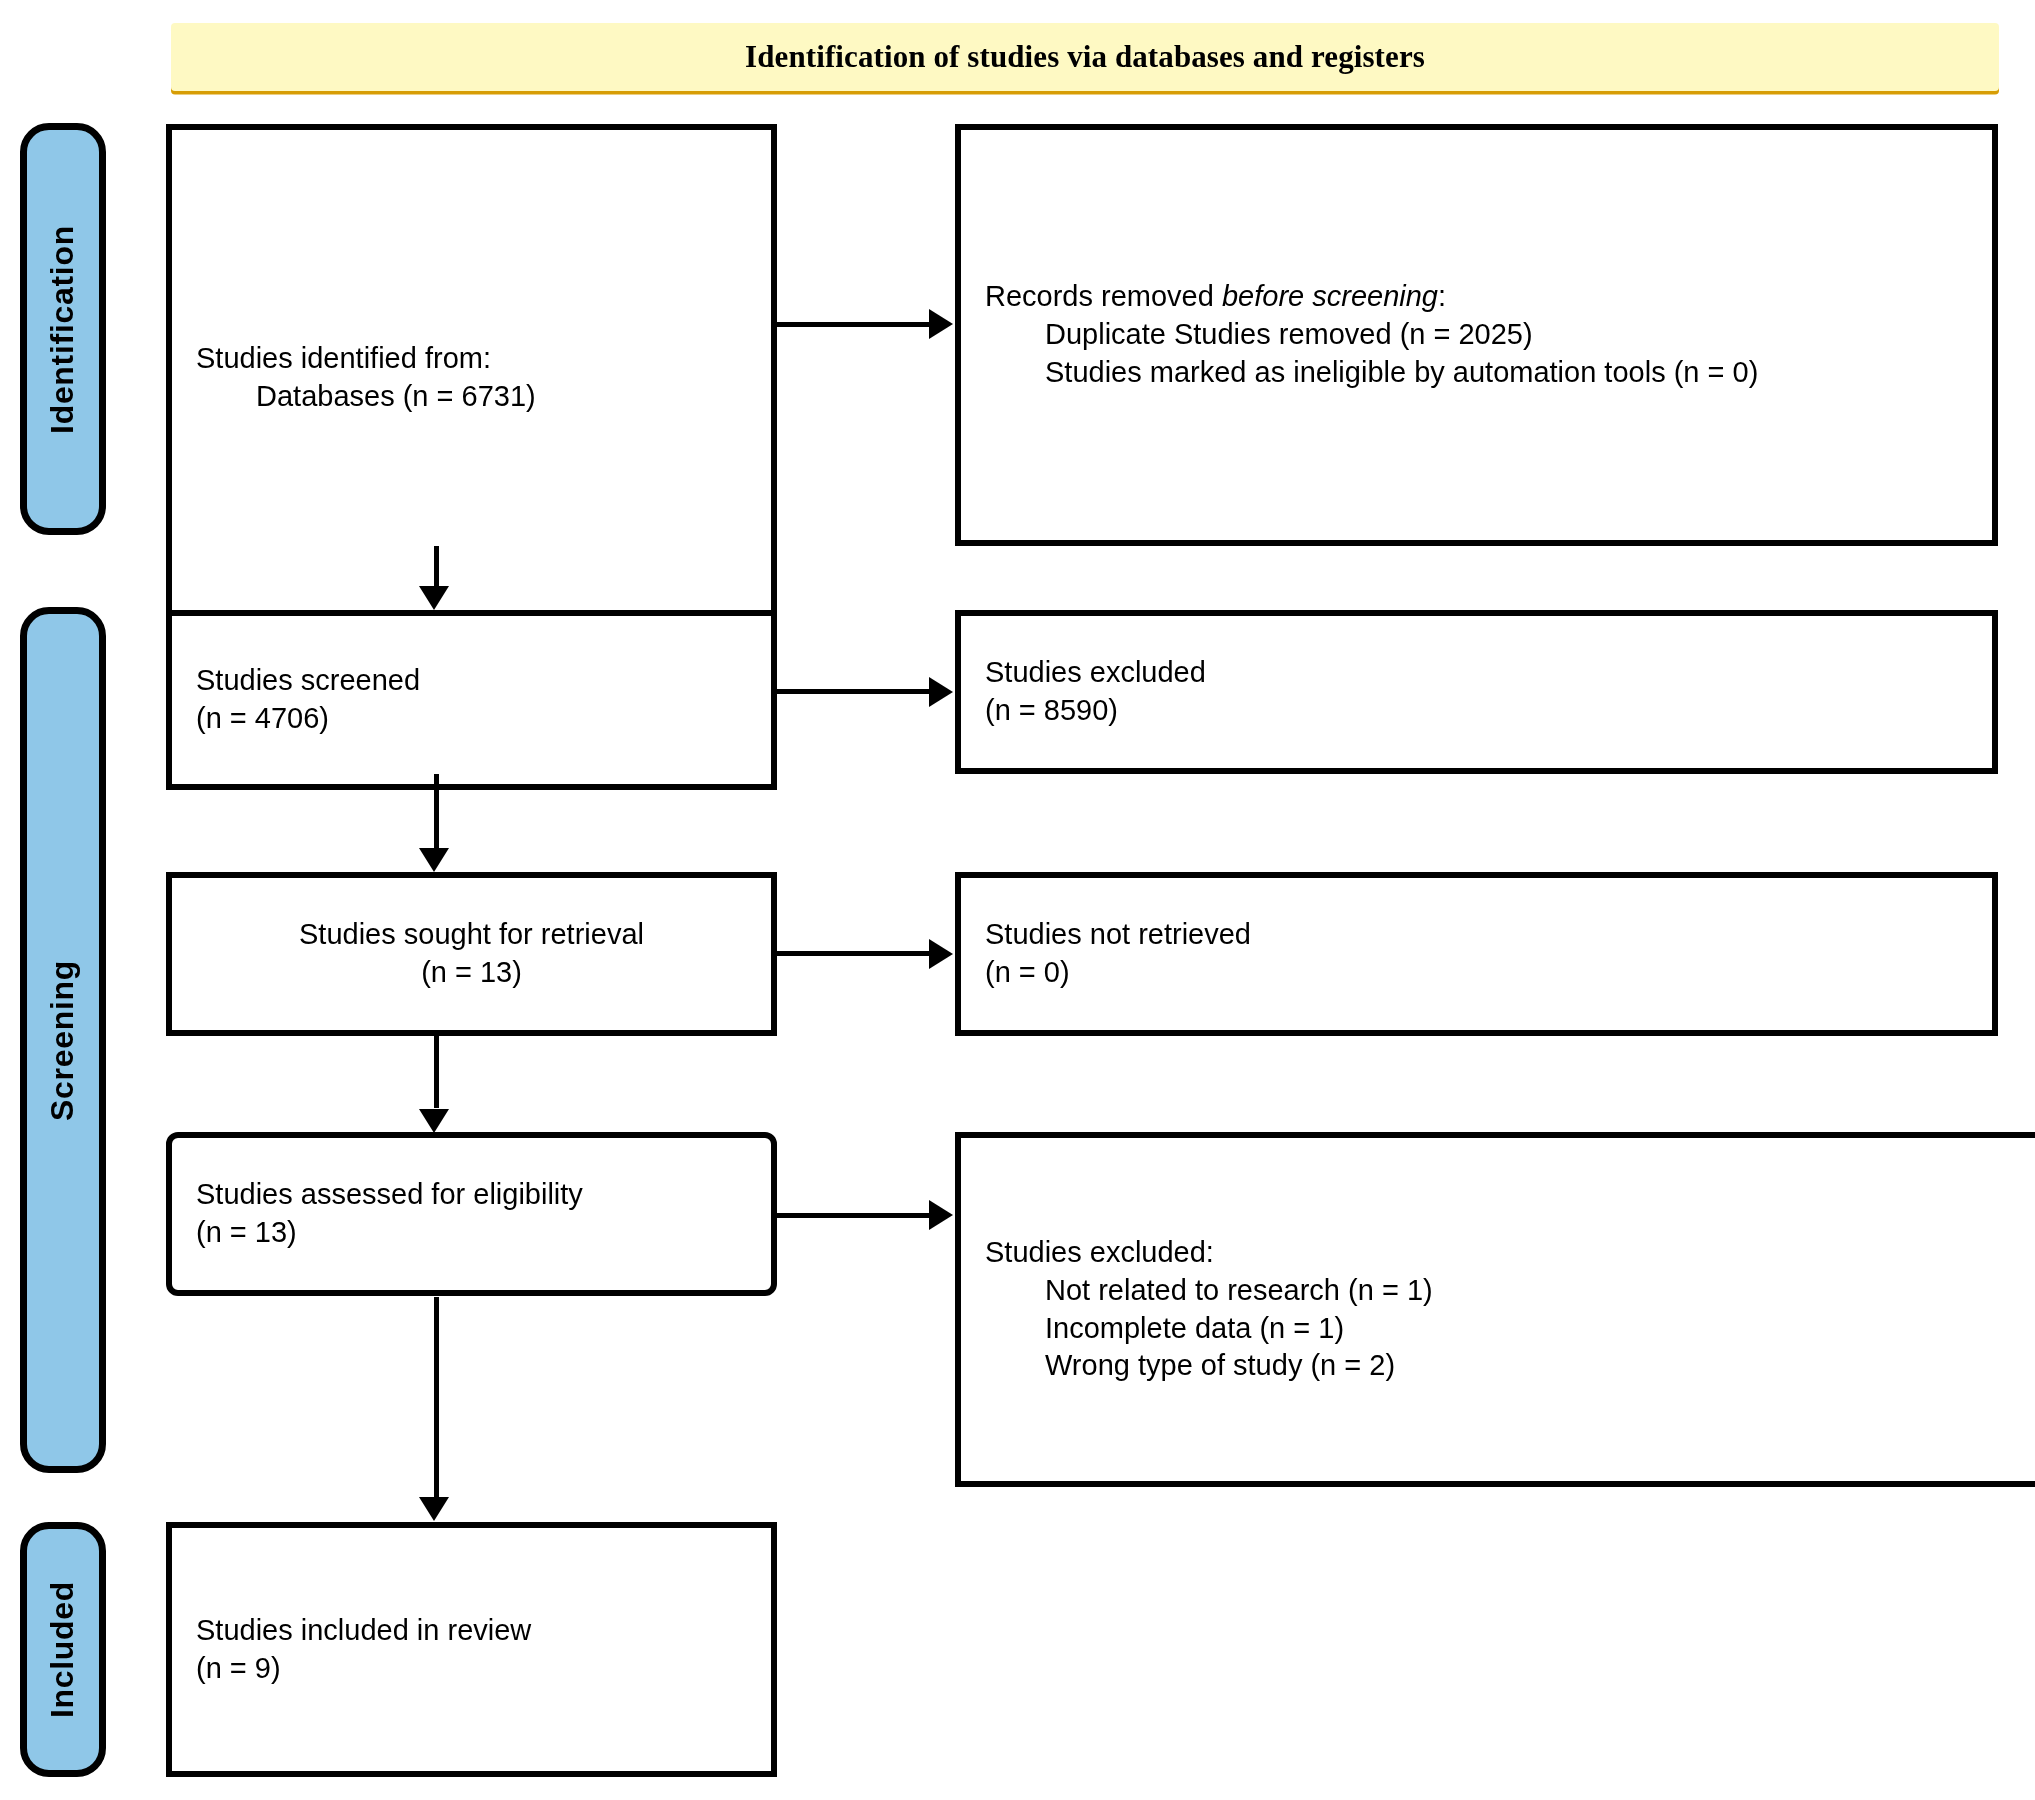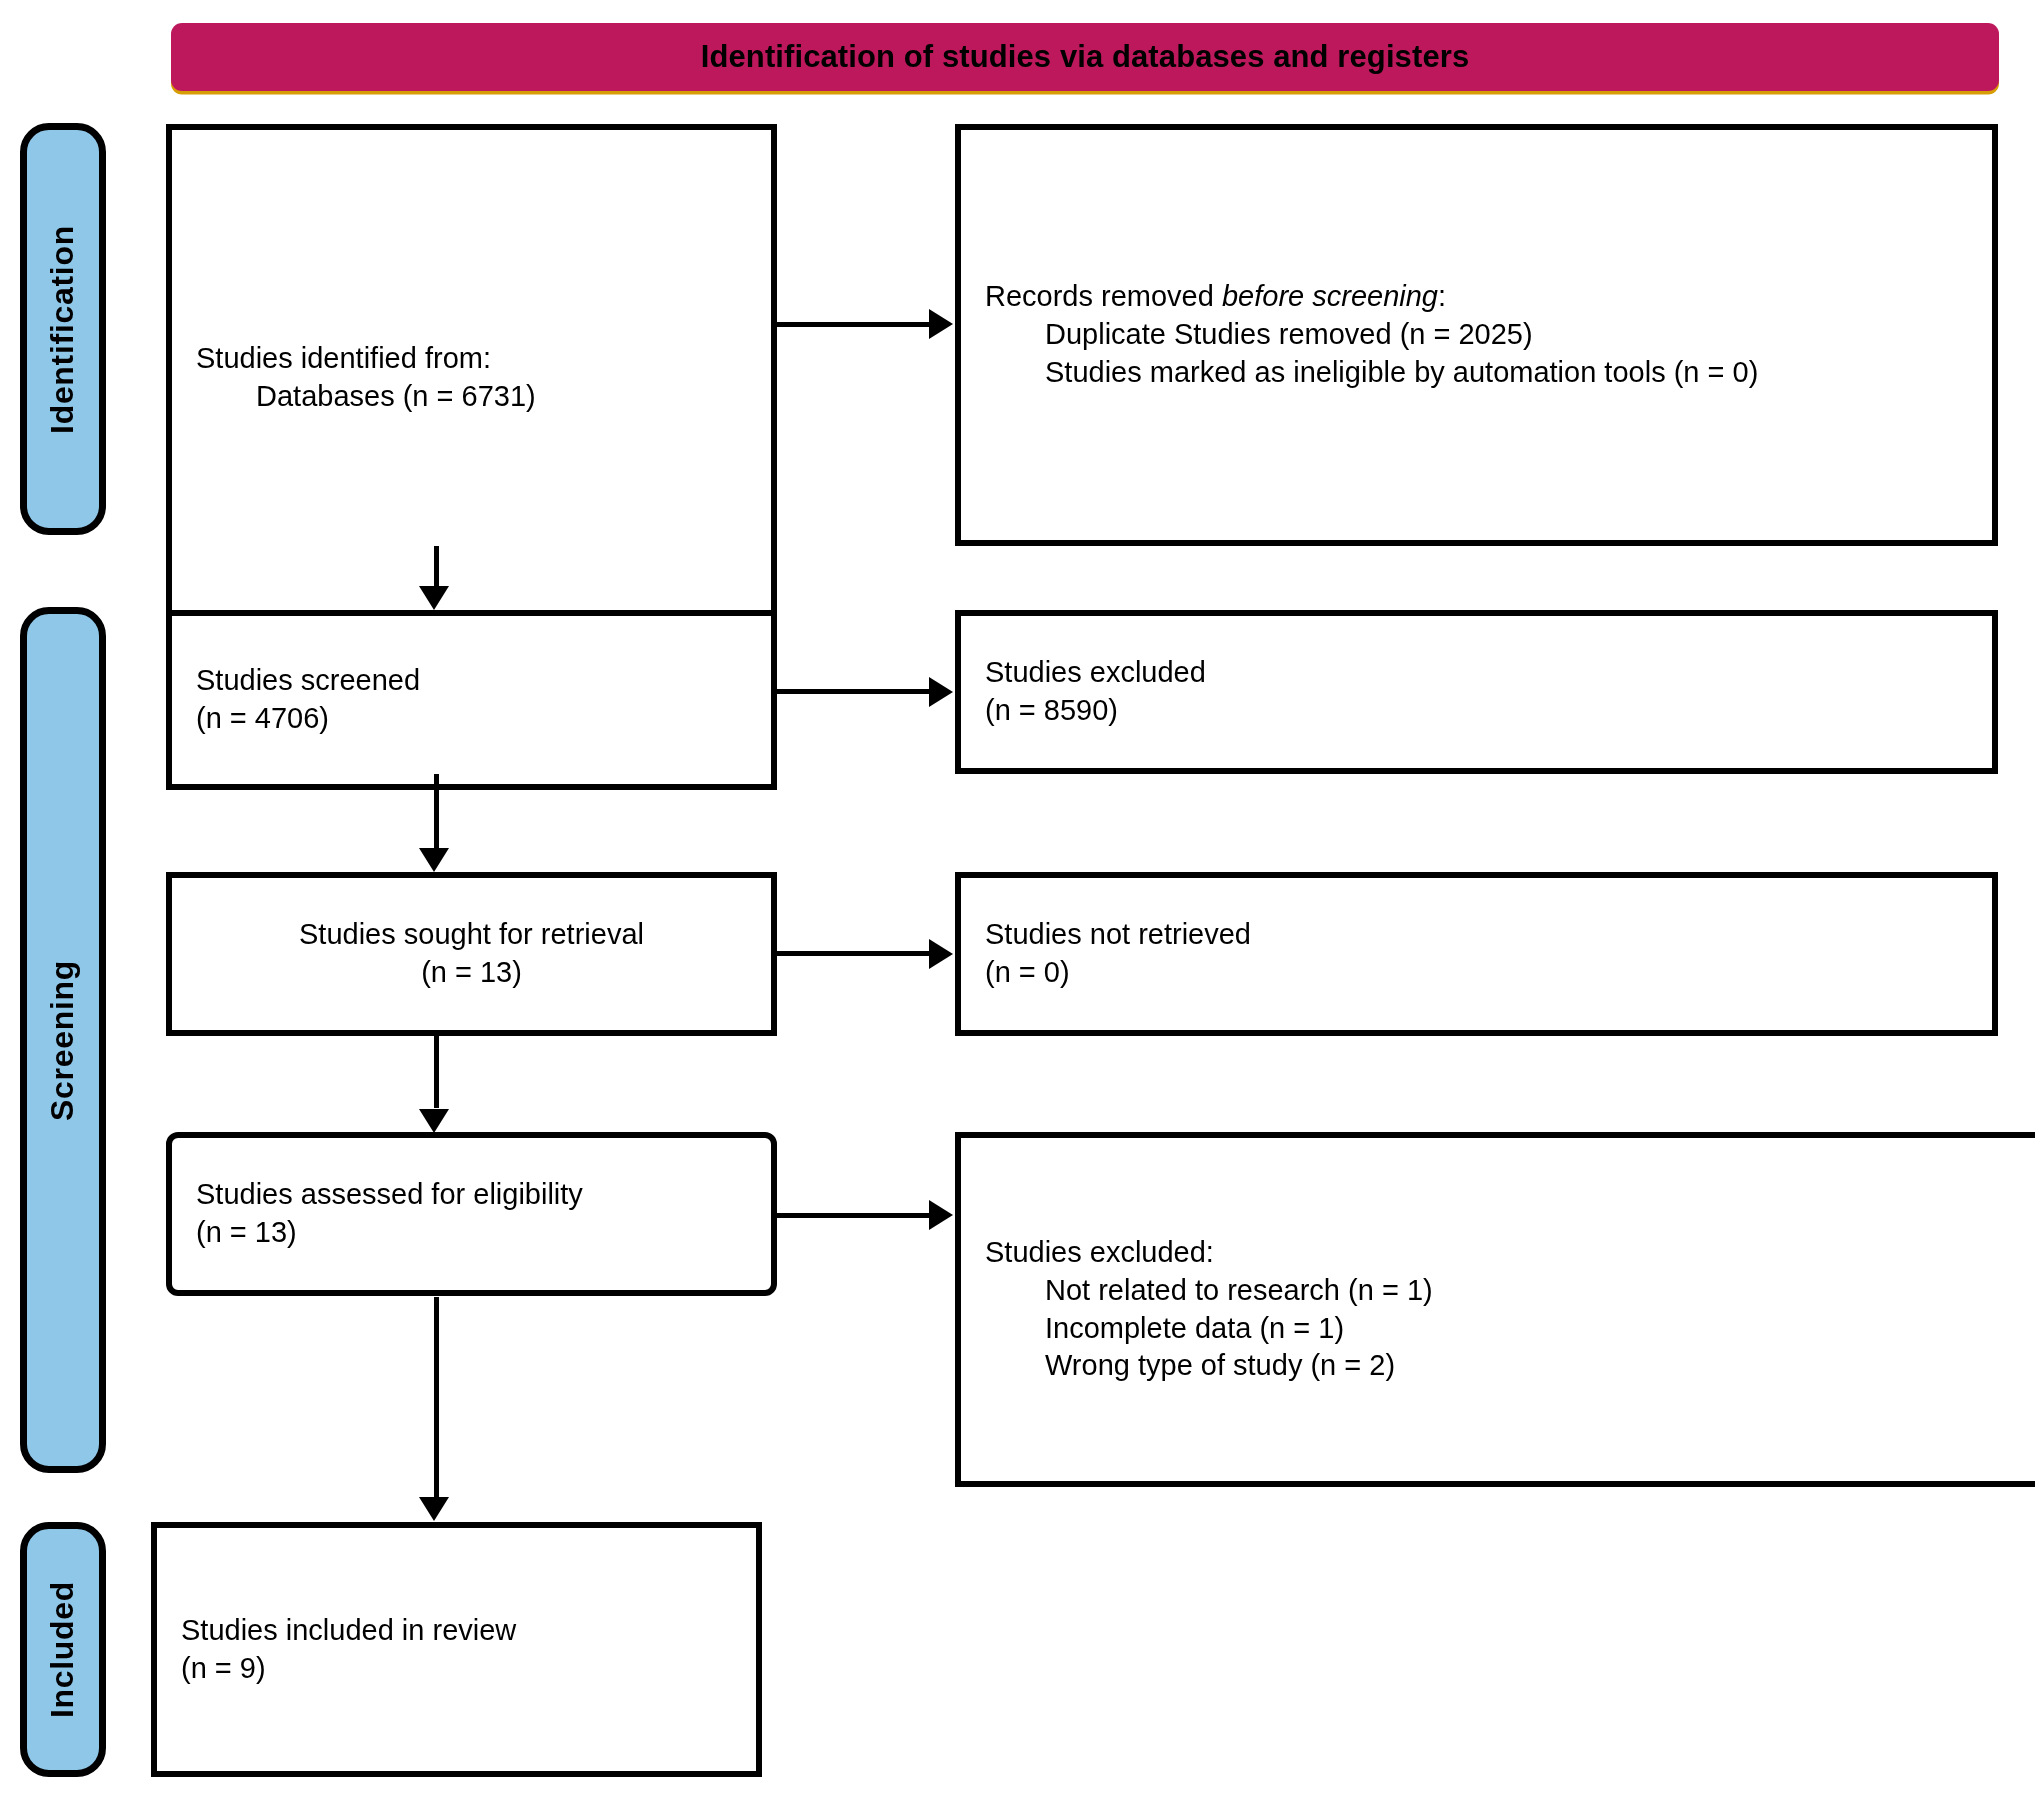--- a/index.html
+++ b/index.html
@@ -22,26 +22,27 @@
     overflow: hidden;
   }
 
   
   .banner {
     position: absolute;
     left: 171px;
     top: 23px;
     width: 1828px;
     height: 68px;
-    background: #be185d;
-    border-radius: 11px;
+    background: #fef9c3;
+    border-radius: 4px;
     box-shadow: 0 3.5px 0 0 #D79D05;
     display: flex;
     align-items: center;
     justify-content: center;
+    font-family: Liberation Serif, serif;
   }
   .banner-title {
     font-size: 31px;
     font-weight: bold;
     color: #000000;
     letter-spacing: 0.1px;
     white-space: nowrap;
   }
 
   
@@ -87,21 +88,21 @@
     white-space: nowrap;
   }
   .box-line.indent { padding-left: 60px; }
   .box-line .ital  { font-style: italic; }
 
   
   #box-identified  { left: 166px; top: 124px;  width: 611px; height: 508px; }
   #box-screened    { left: 166px; top: 610px;  width: 611px; height: 180px; }
   #box-sought      { left: 166px; top: 872px; width: 611px; height: 164px; align-items: center; }
   #box-assessed    { left: 166px; top: 1132px; width: 611px; height: 164px; border-radius: 12px; }
-  #box-included    { left: 151px; top: 1522px; width: 611px; height: 255px; }
+  #box-included    { left: 166px; top: 1522px; width: 611px; height: 255px; }
 
   
   #box-removed     { left: 955px; top: 124px;  width: 1043px; height: 422px; }
   #box-excluded-1  { left: 955px; top: 610px;  width: 1043px; height: 164px; }
   #box-notretr     { left: 955px; top: 872px; width: 1043px; height: 164px; }
   #box-excluded-2  { left: 955px; top: 1132px; width: 1184px; height: 355px; }
 
   
   .conn {
     position: absolute;

